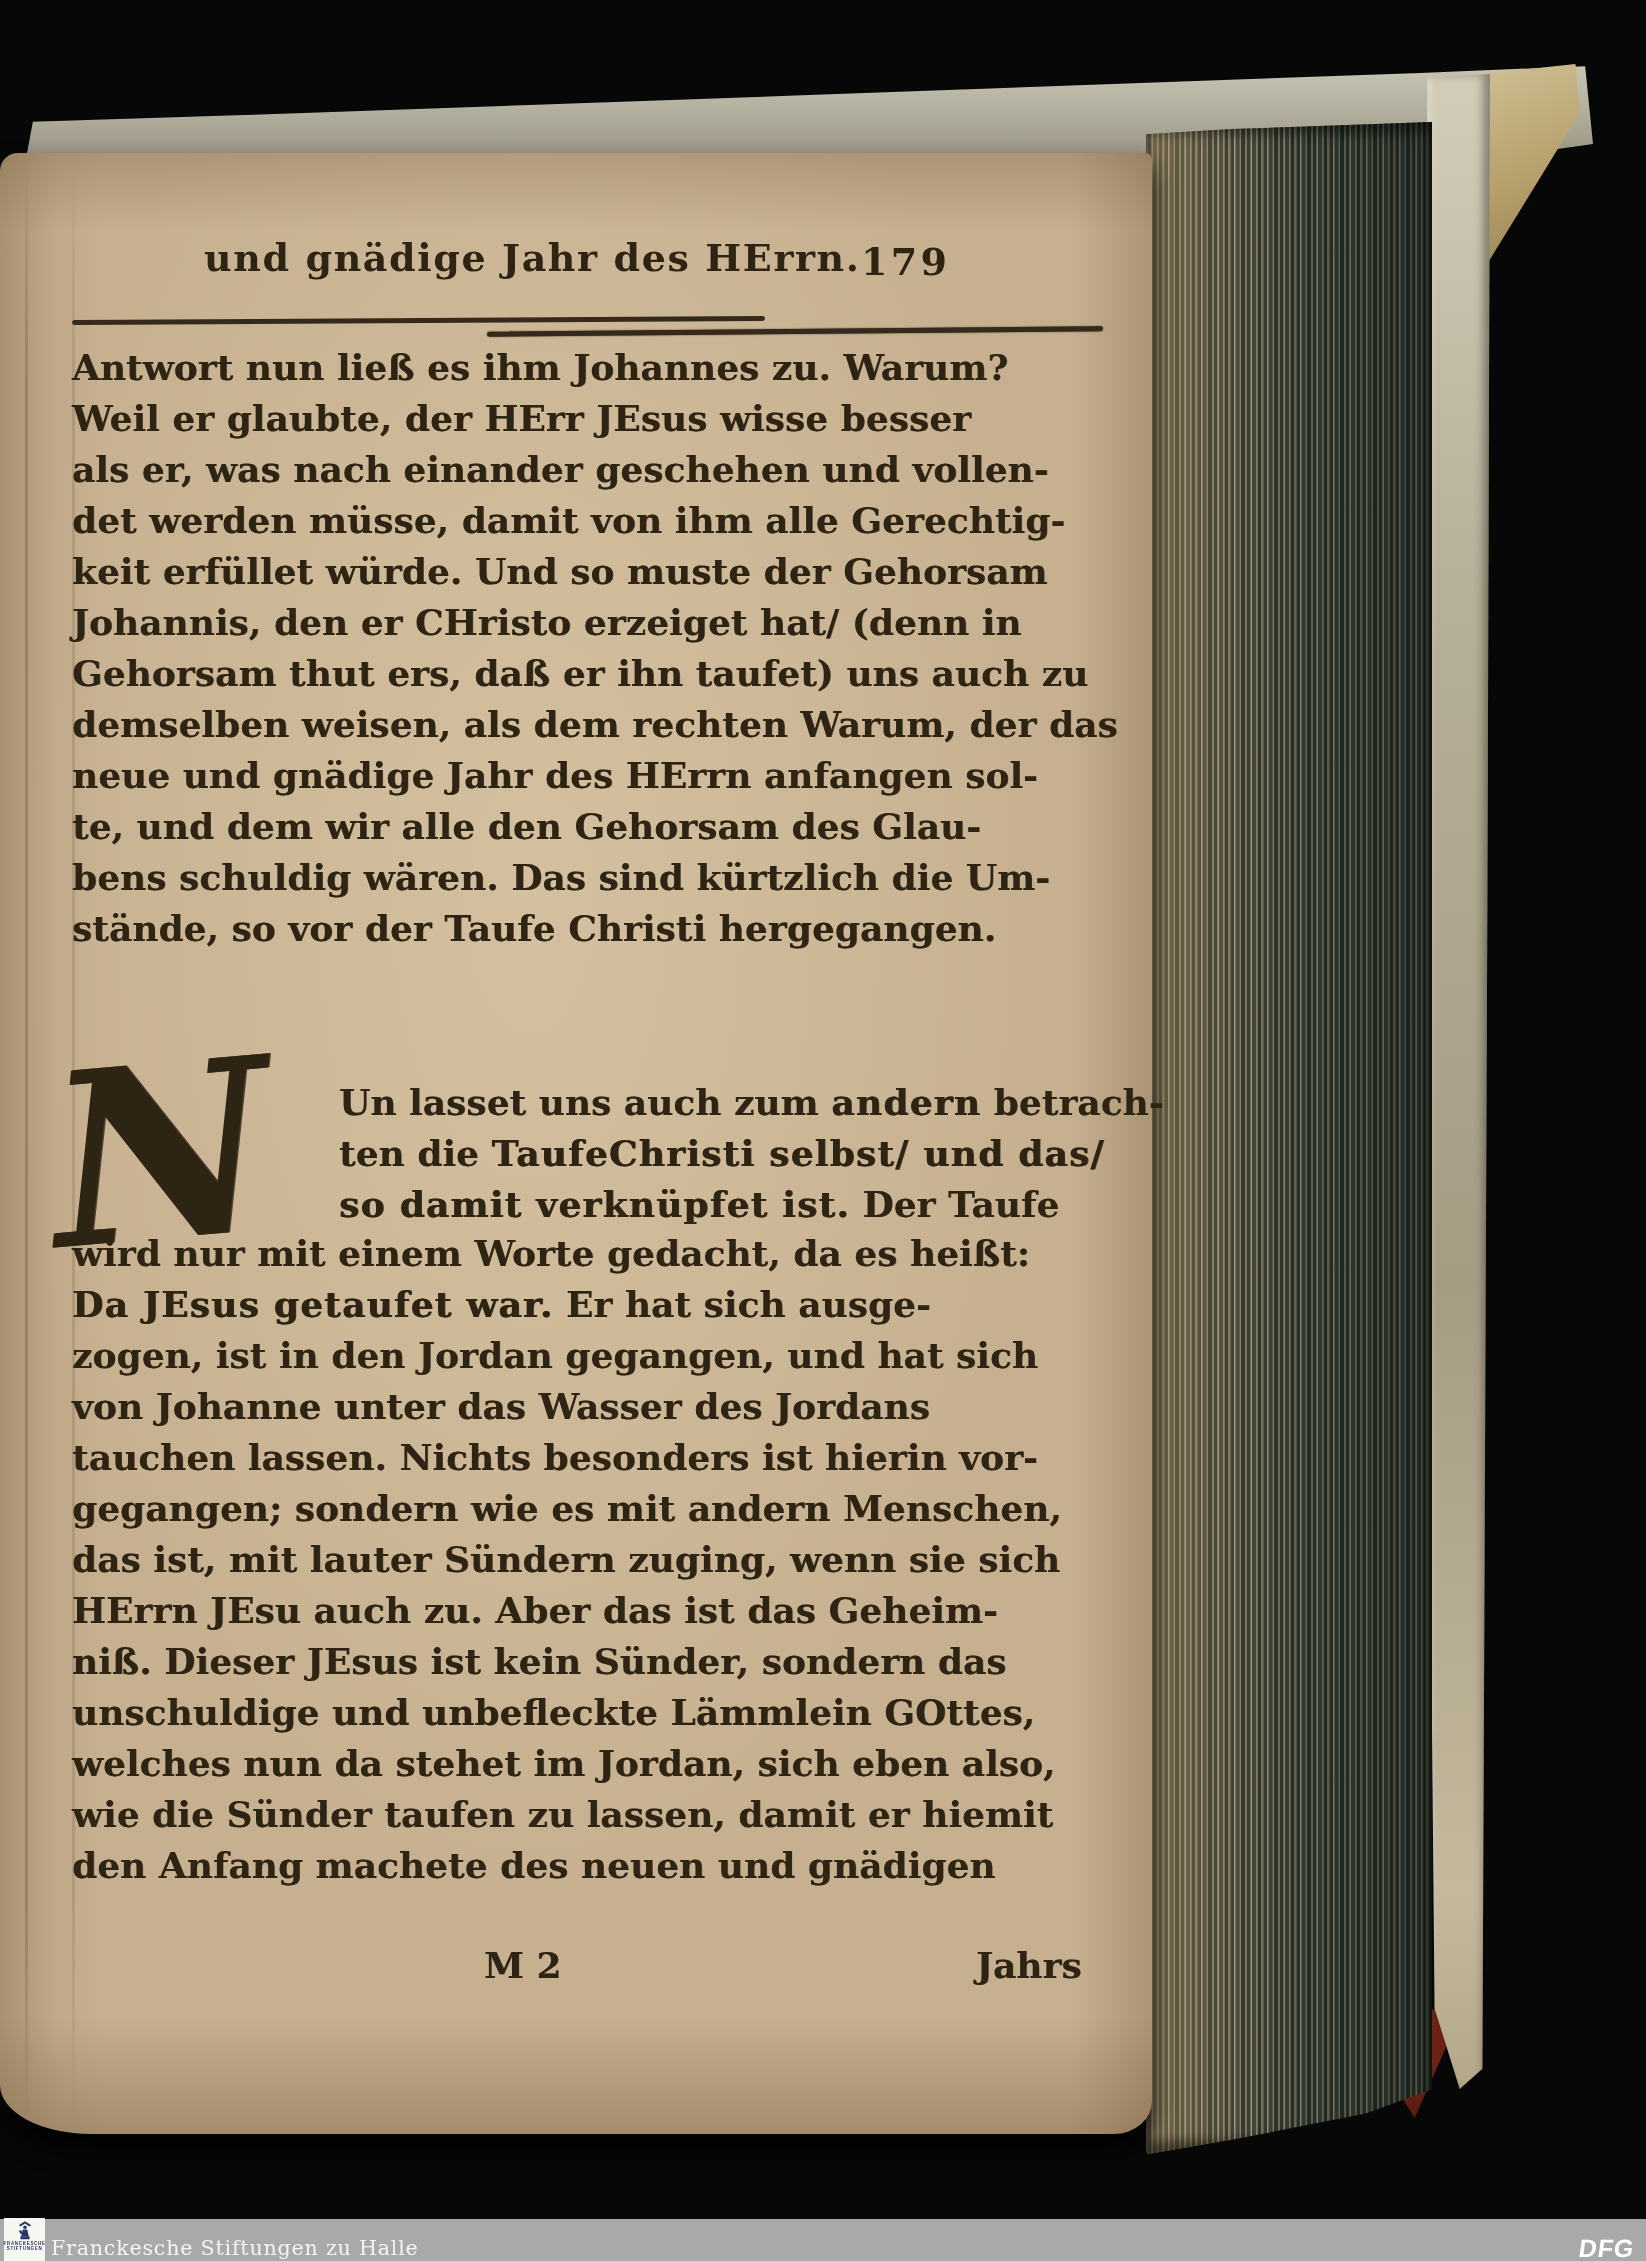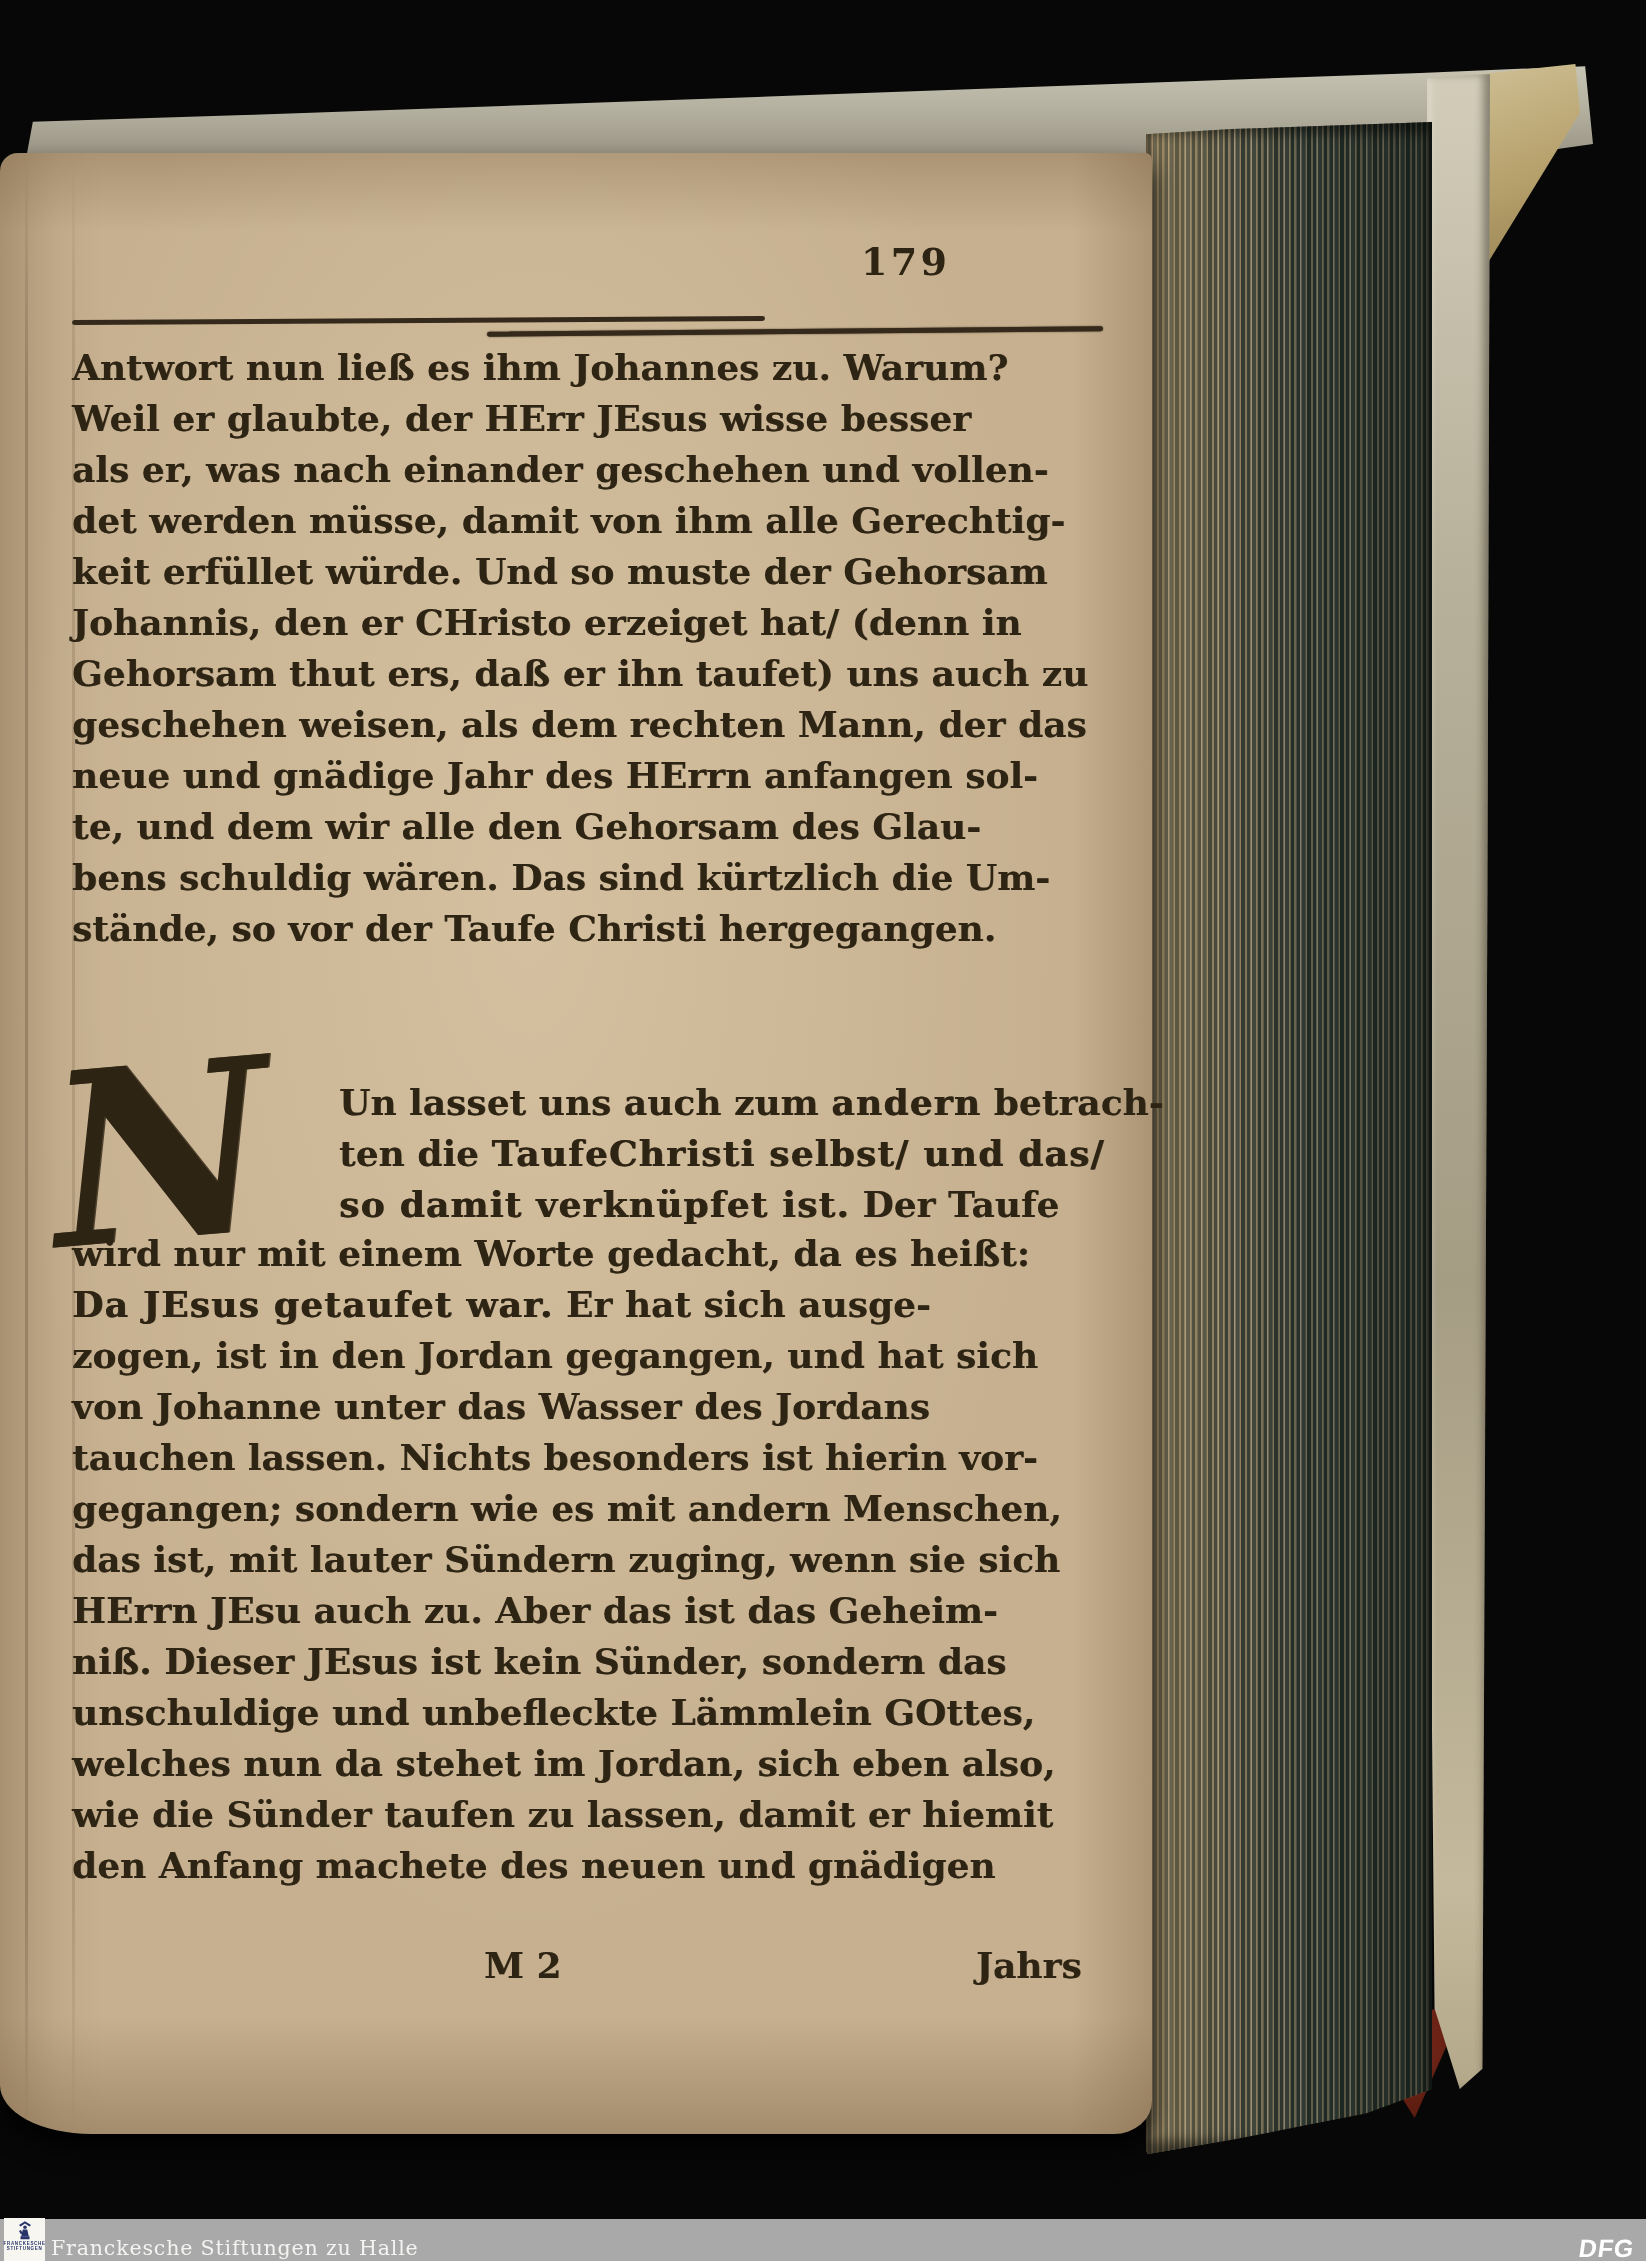--- a/index.html
+++ b/index.html
@@ -93,34 +93,35 @@
   <div class="corner-fold"></div>
   <div class="red-corner"></div>
   <div class="edge-parchment"></div>
   <div class="fore-edge"></div>
 
   <div class="page">
     <div class="crease c1"></div>
     <div class="crease c2"></div>
 
     <div class="txt running-head ink">
+      <span class="running-title">und gnädige Jahr des HErrn.</span>
       <span class="page-number">179</span>
     </div>
     <div class="rule rule1"></div>
     <div class="rule rule2"></div>
 
     <div class="txt body-block ink">
         <div class="line">Antwort nun ließ es ihm Johannes zu. Warum?</div>
         <div class="line">Weil er glaubte, der HErr JEsus wisse besser</div>
         <div class="line">als er, was nach einander geschehen und vollen-</div>
         <div class="line">det werden müsse, damit von ihm alle Gerechtig-</div>
         <div class="line">keit erfüllet würde. Und so muste der Gehorsam</div>
         <div class="line">Johannis, den er CHristo erzeiget hat/ (denn in</div>
         <div class="line">Gehorsam thut ers, daß er ihn taufet) uns auch zu</div>
-        <div class="line">geschehen weisen, als dem rechten Mann, der das</div>
+        <div class="line">demselben weisen, als dem rechten Warum, der das</div>
         <div class="line">neue und gnädige Jahr des HErrn anfangen sol-</div>
         <div class="line">te, und dem wir alle den Gehorsam des Glau-</div>
         <div class="line">bens schuldig wären. Das sind kürtzlich die Um-</div>
         <div class="line">stände, so vor der Taufe Christi hergegangen.</div>
       </div>
 
 
     <div class="drop-cap ink">N</div>
     <div class="txt para2-indent ink">
         <div class="line"><span>Un lasset uns auch zum </span><span class="b">andern</span><span> betrach-</span></div>

